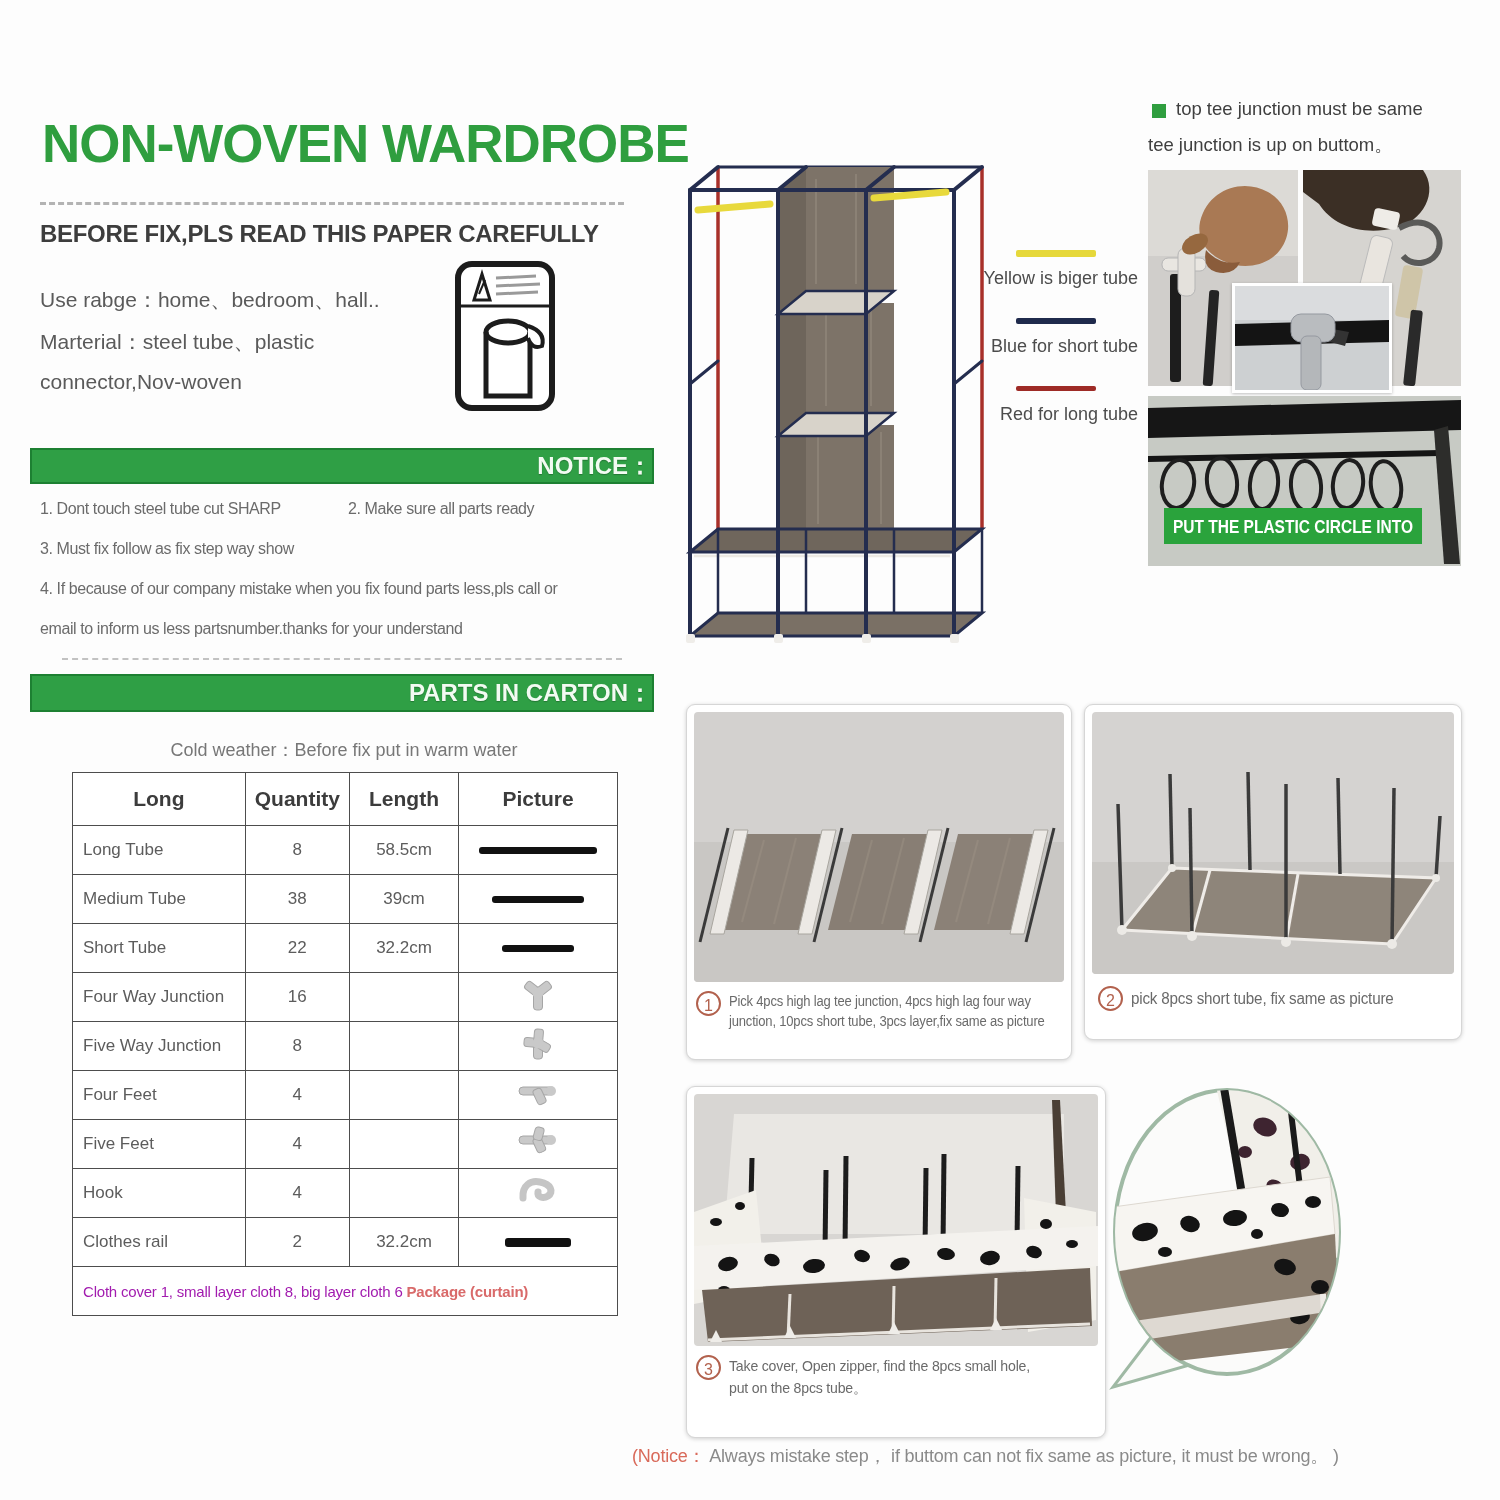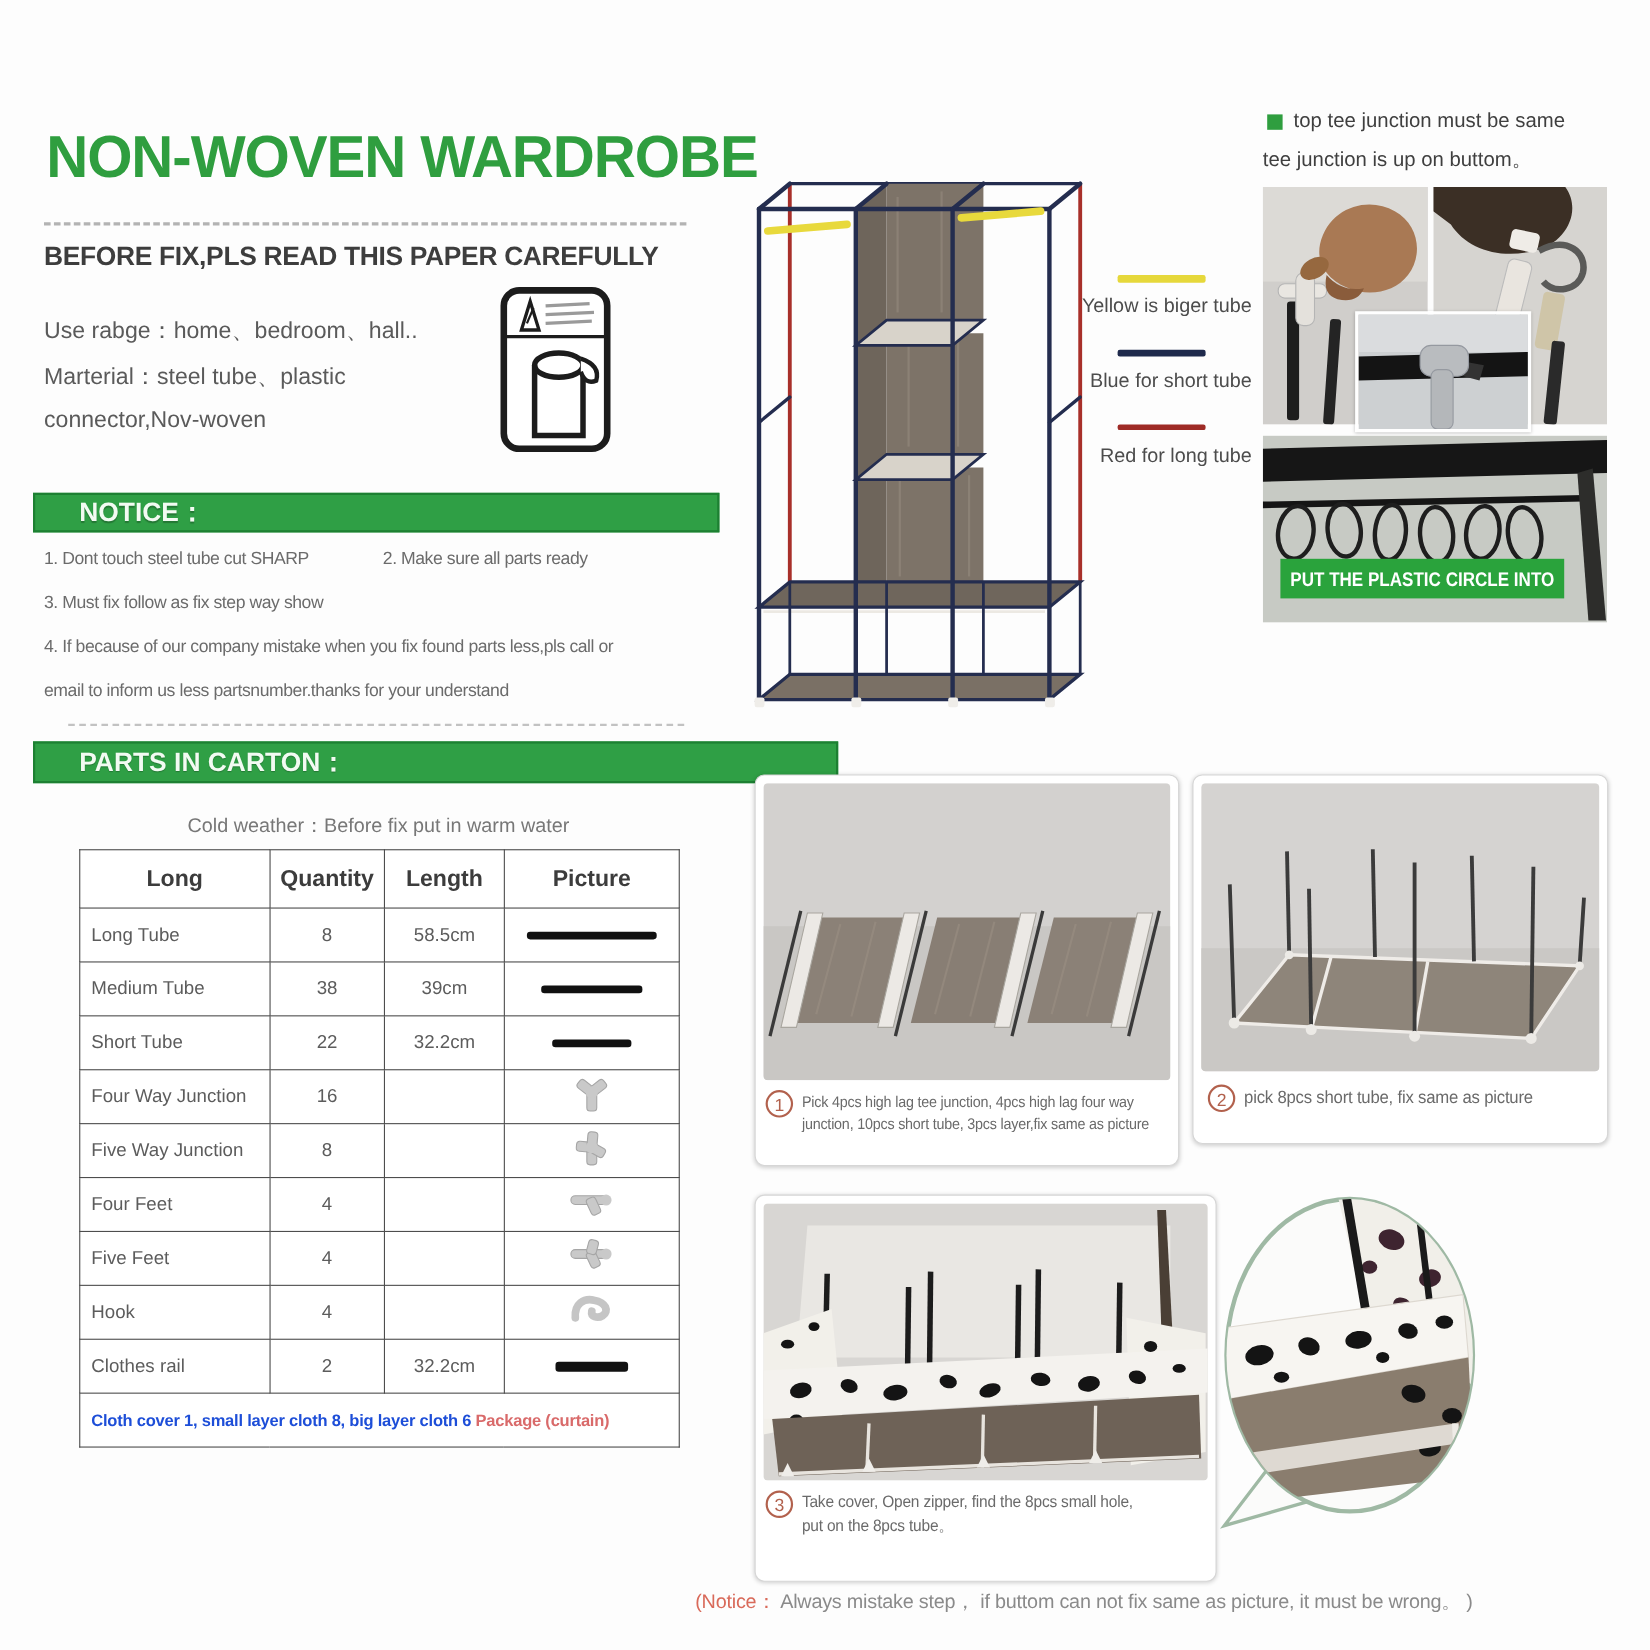--- a/index.html
+++ b/index.html
@@ -2,21 +2,21 @@
 <html><head>
 <meta charset="utf-8">
 <style>
   html,body{margin:0;padding:0;background:#ffffff;}
   #sheet{position:relative;width:1500px;height:1500px;background:#fdfdfd;overflow:hidden;
          font-family:"Liberation Sans", sans-serif;color:#4a4a4a;}
   .abs{position:absolute;}
   .dash{border-top:3px dashed #b3b3b3;height:0;}
   .dash2{border-top:2px dashed #c2c2c2;height:0;}
   .gbar{background:#2f9f45;border:2px solid #1d8032;color:#f2fbf2;font-weight:bold;
-        text-shadow:0 1px 1px rgba(0,0,0,.25);display:flex;align-items:center;box-sizing:border-box;}
+        text-shadow:0 1px 1px rgba(0,0,0,.25);display:flex;align-items:center;box-sizing:border-box;justify-content:flex-end;}
   .ntxt{font-size:16px;letter-spacing:-0.4px;color:#6b6b6b;white-space:nowrap;}
   table.parts{border-collapse:collapse;width:546px;background:#fff;}
   table.parts th{font-size:21px;color:#3c3c3c;font-weight:bold;height:50px;}
   table.parts td{font-size:17px;color:#5c5c5c;height:48px;text-align:center;padding:0 20px;}
   table.parts, table.parts th, table.parts td{border:1.6px solid #4d4d4d;}
   table.parts td.nm{text-align:left;padding-left:10px;white-space:nowrap;}
   .pline{height:7px;background:#111;border-radius:3px;margin:0 auto;}
   .cap{display:flex;gap:8px;align-items:flex-start;}
   .cnum{flex:0 0 auto;width:25px;height:25px;border:2px solid #b2614d;border-radius:50%;
         color:#b2614d;font-size:16px;line-height:25px;text-align:center;box-sizing:border-box;}
@@ -59,21 +59,21 @@
     <span>NOTICE：</span>
   </div>
   <div class="abs ntxt" style="left:40px;top:500px;">1. Dont touch steel tube cut SHARP</div>
   <div class="abs ntxt" style="left:348px;top:500px;">2. Make sure all parts ready</div>
   <div class="abs ntxt" style="left:40px;top:540px;">3. Must fix follow as fix step way show</div>
   <div class="abs ntxt" style="left:40px;top:580px;">4. If because of our company mistake  when you fix found parts less,pls call or</div>
   <div class="abs ntxt" style="left:40px;top:620px;">email to inform us less partsnumber.thanks for your understand</div>
 
   <div class="abs dash2" style="left:62px;top:658px;width:560px;"></div>
 
-  <div class="abs gbar" style="left:30px;top:674px;width:732px;height:38px;padding-left:40px;font-size:24px;">
+  <div class="abs gbar" style="left:30px;top:674px;width:624px;height:38px;padding-left:40px;font-size:24px;">
     <span>PARTS IN CARTON：</span>
   </div>
   <div class="abs" style="left:70px;top:738px;width:548px;text-align:center;font-size:18px;color:#777;">Cold weather：Before fix put in warm water</div>
 
   <table class="parts abs" style="left:72px;top:772px;">
     <tbody>
         <tr>
       <th style="width:170px;">Long</th>
       <th style="width:112px;">Quantity</th>
       <th style="width:114px;">Length</th>
@@ -176,21 +176,21 @@
     <tr>
       <td class="nm">Clothes rail</td>
       <td>2</td>
       <td>32.2cm</td>
       <td>
             <div class="pline" style="width:66px;height:9px;"></div>
           </td>
     </tr>
     <tr>
       <td colspan="4" style="text-align:left;padding-left:10px;font-size:15px;letter-spacing:-0.2px;white-space:nowrap;">
-        <span style="color:#1d4ed8;font-weight:bold;">Cloth cover 1, small layer cloth 8, big layer cloth 6</span>
+        <span style="color:#a21caf;">Cloth cover 1, small layer cloth 8, big layer cloth 6</span>
         <span style="color:#d96a6a;font-weight:bold;">Package (curtain)</span>
       </td>
     </tr>
   </tbody>
     </table>
 
   <svg class="abs" style="left:666px;top:84px;" width="322" height="562" viewBox="0 0 322 562">
     <line x1="52" y1="83" x2="316" y2="83" stroke="#242d4f" stroke-width="3"></line>
     <line x1="52" y1="83" x2="52" y2="445" stroke="#a8302a" stroke-width="3.5"></line>
     <line x1="316" y1="83" x2="316" y2="445" stroke="#a8302a" stroke-width="3.5"></line>

